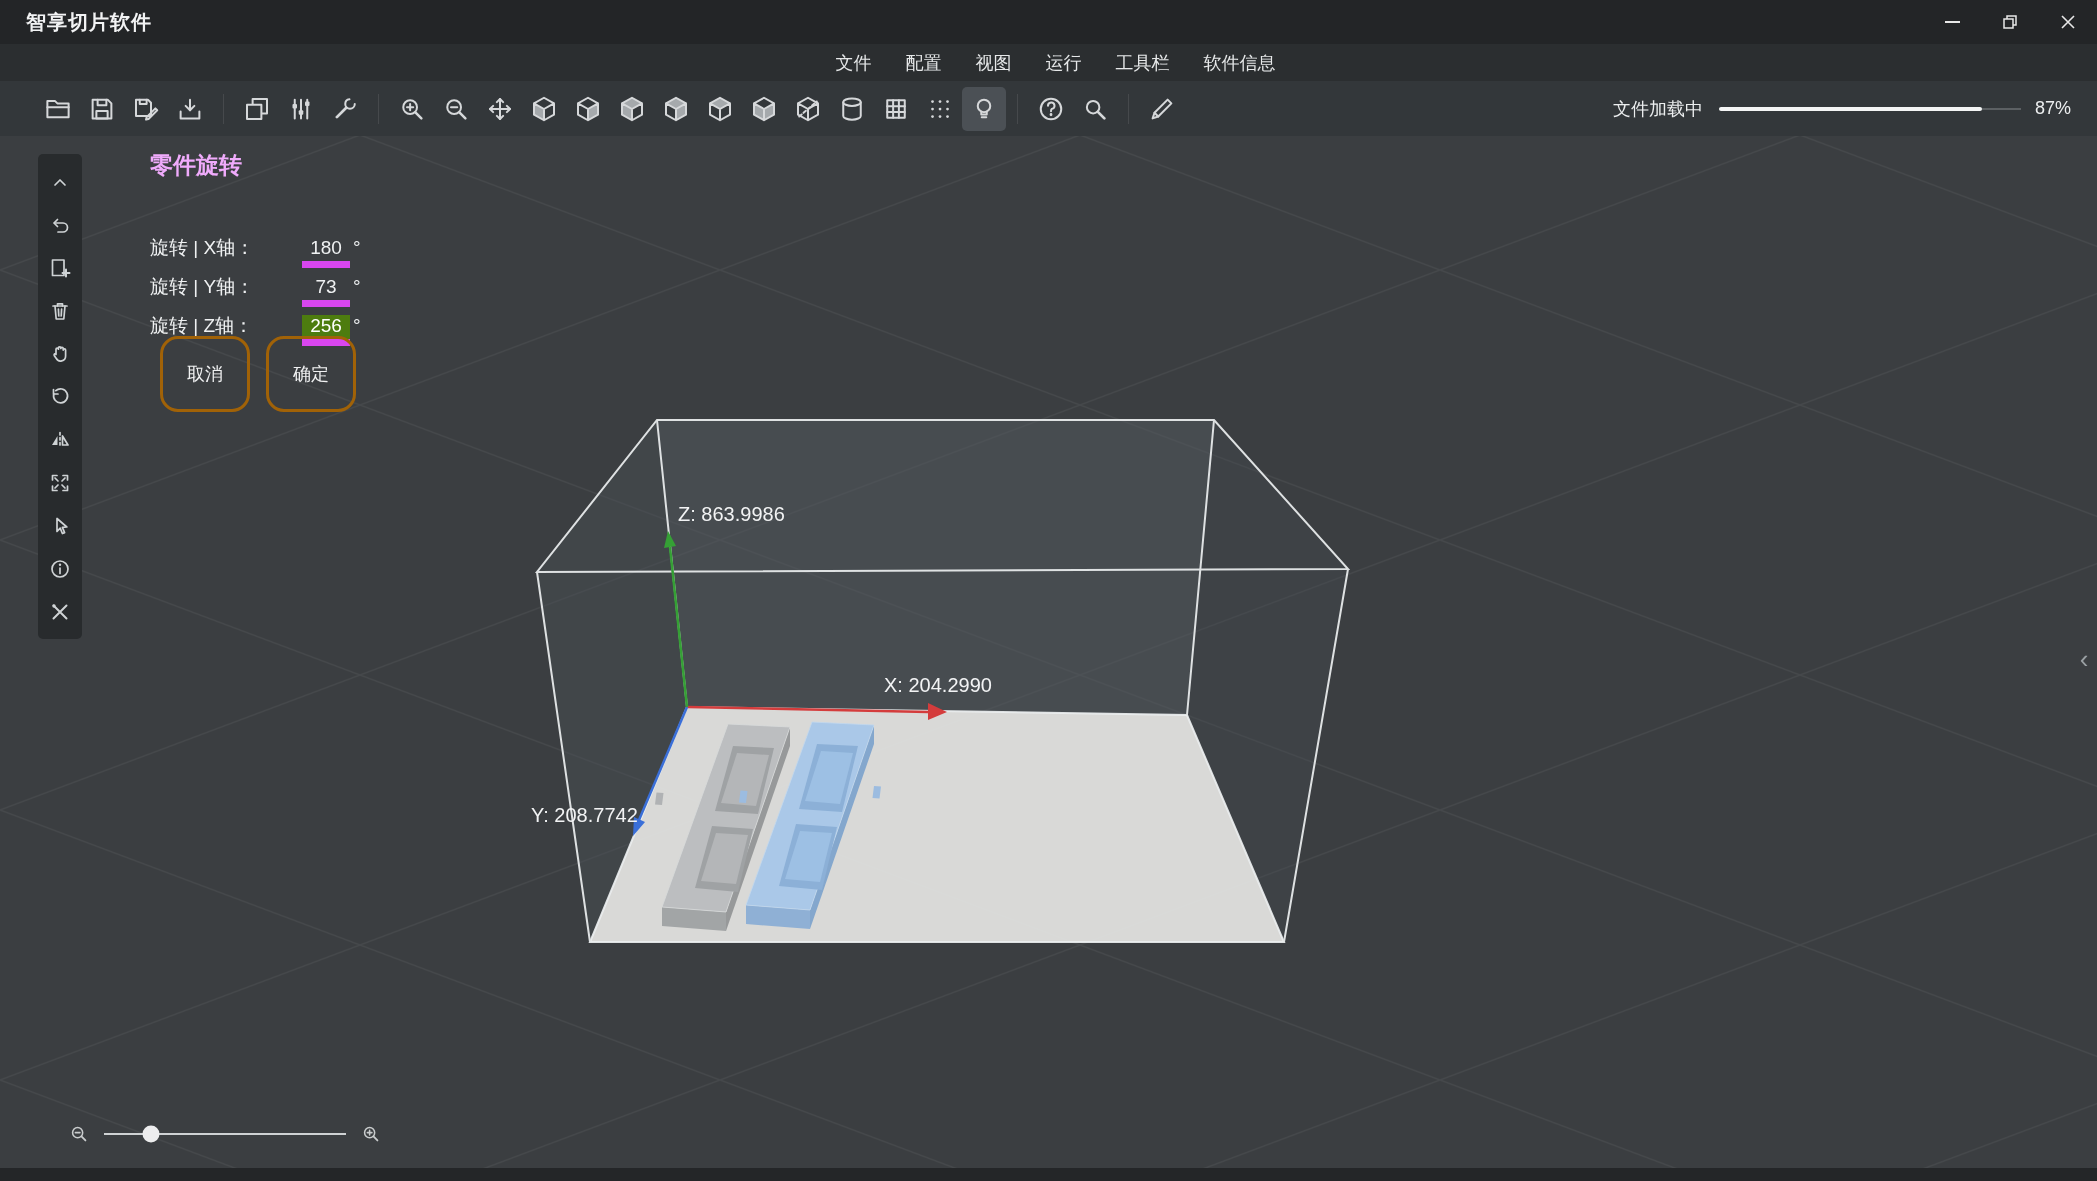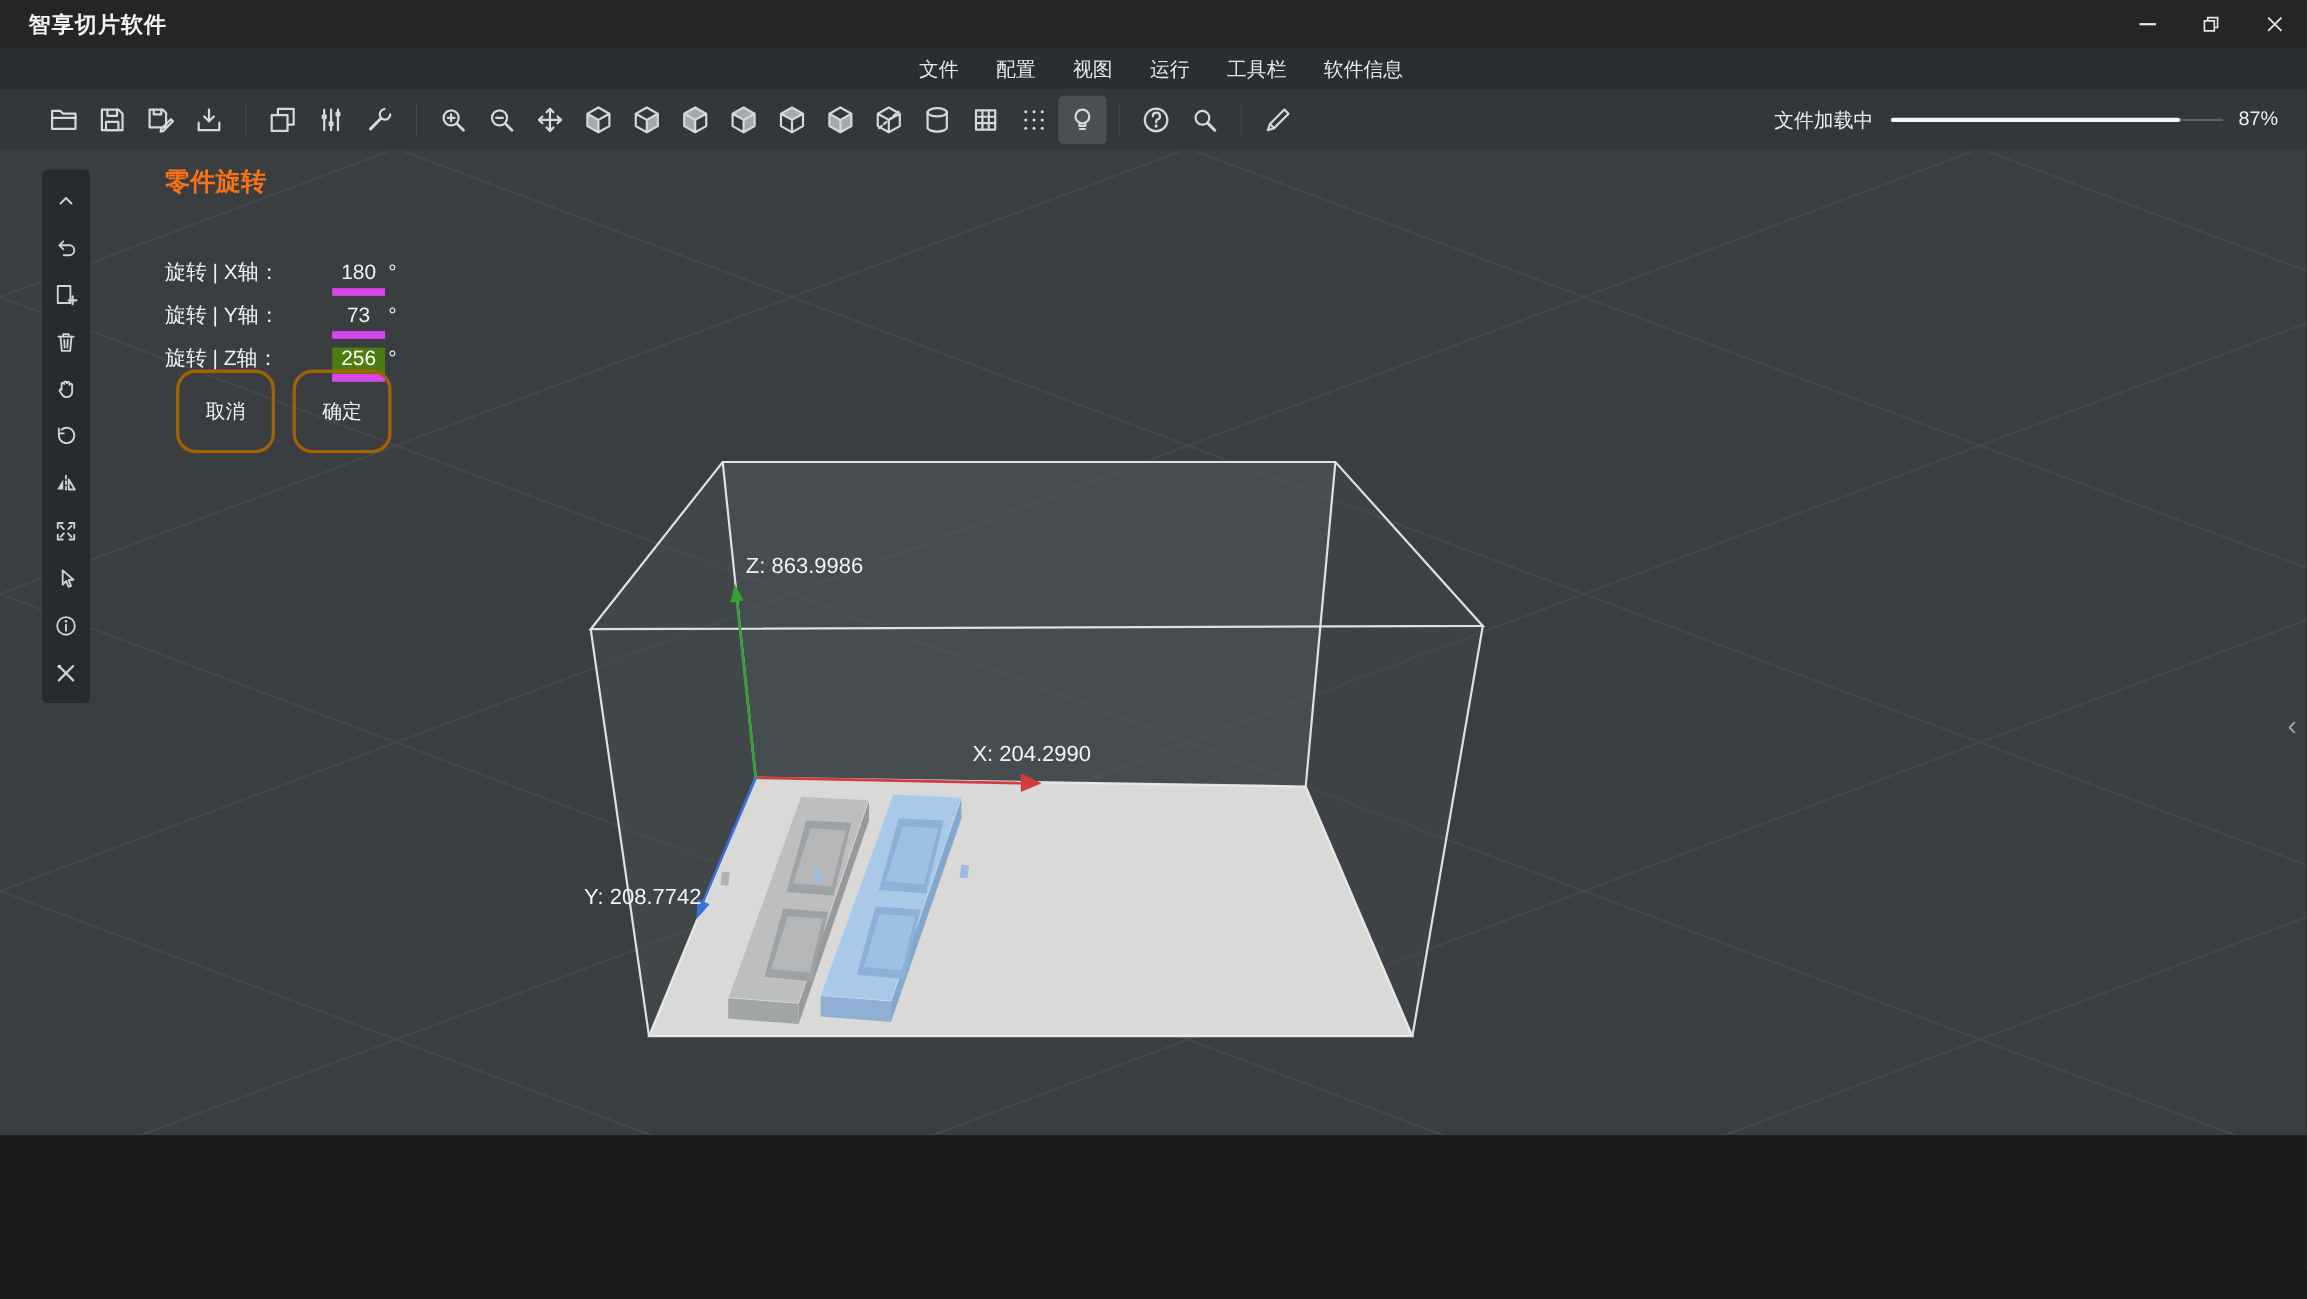--- a/index.html
+++ b/index.html
@@ -1,17 +1,17 @@
 <!DOCTYPE html>
 <html><head>
 <meta charset="utf-8">
 <style>
   html,body{margin:0;padding:0;background:#1a1b1c;}
   *{box-sizing:border-box;font-family:"Liberation Sans","DejaVu Sans",sans-serif;}
-  .app{position:relative;width:2097px;height:1032px;background:#3b3e41;overflow:hidden;color:#e8eaeb;}
+  .app{position:relative;width:2097px;height:1181px;background:#3b3e41;overflow:hidden;color:#e8eaeb;}
 
   
   .titlebar{position:absolute;left:0;top:0;width:100%;height:44px;background:#232527;display:flex;align-items:center;}
   .title{font-size:20px;font-weight:bold;color:#f2f3f4;margin-left:26px;letter-spacing:1px;}
   .win-controls{margin-left:auto;display:flex;height:100%;}
   .win-btn{width:58px;height:100%;background:transparent;border:none;display:flex;align-items:center;justify-content:center;cursor:pointer;}
   .min-glyph{display:block;width:15px;height:2px;background:#e8e8e8;}
   .win-btn svg{display:block;}
 
   
@@ -40,21 +40,21 @@
   .axis-label{font-size:20px;fill:#f2f3f4;}
 
   
   .side-toolbar{position:absolute;left:38px;top:18px;width:44px;background:#282b2d;border-radius:5px;display:flex;flex-direction:column;align-items:center;padding:6px 0;}
   .sbtn{width:36px;height:36px;margin:3.5px 0;background:none;border:none;display:flex;align-items:center;justify-content:center;cursor:pointer;border-radius:5px;}
   .sbtn svg{stroke:#cfd3d5;fill:none;stroke-width:1.7;stroke-linecap:round;stroke-linejoin:round;}
   .sbtn svg .solid{fill:#cfd3d5;stroke:none;}
 
   
   .rotation-panel{position:absolute;left:150px;top:14px;width:330px;}
-  .rp-title{font-size:23px;font-weight:bold;color:#f97316;margin:0 0 18px 0;}
+  .rp-title{font-size:23px;font-weight:bold;color:#f0abfc;margin:0 0 18px 0;}
   .rp-row{display:flex;align-items:baseline;height:39px;font-size:19px;color:#eff1f2;}
   .rp-label{width:152px;white-space:nowrap;margin-top:36px;}
   .rp-value{display:inline-block;min-width:48px;text-align:center;border-bottom:7px solid #d946ef;padding:0 3px 2px;cursor:text;}
   .rp-unit{margin-left:3px;}
   .rp-buttons{display:flex;gap:16px;margin-top:20px;margin-left:10px;}
   .rp-btn{min-width:84px;padding:23px 24px;font-size:18px;color:#f0f1f2;background:transparent;border:3px solid #a16207;border-radius:18px;cursor:pointer;}
 
   
   .zoom-control{position:absolute;left:62px;bottom:30px;display:flex;align-items:center;}
   .zbtn{width:34px;height:34px;background:none;border:none;display:flex;align-items:center;justify-content:center;cursor:pointer;}

